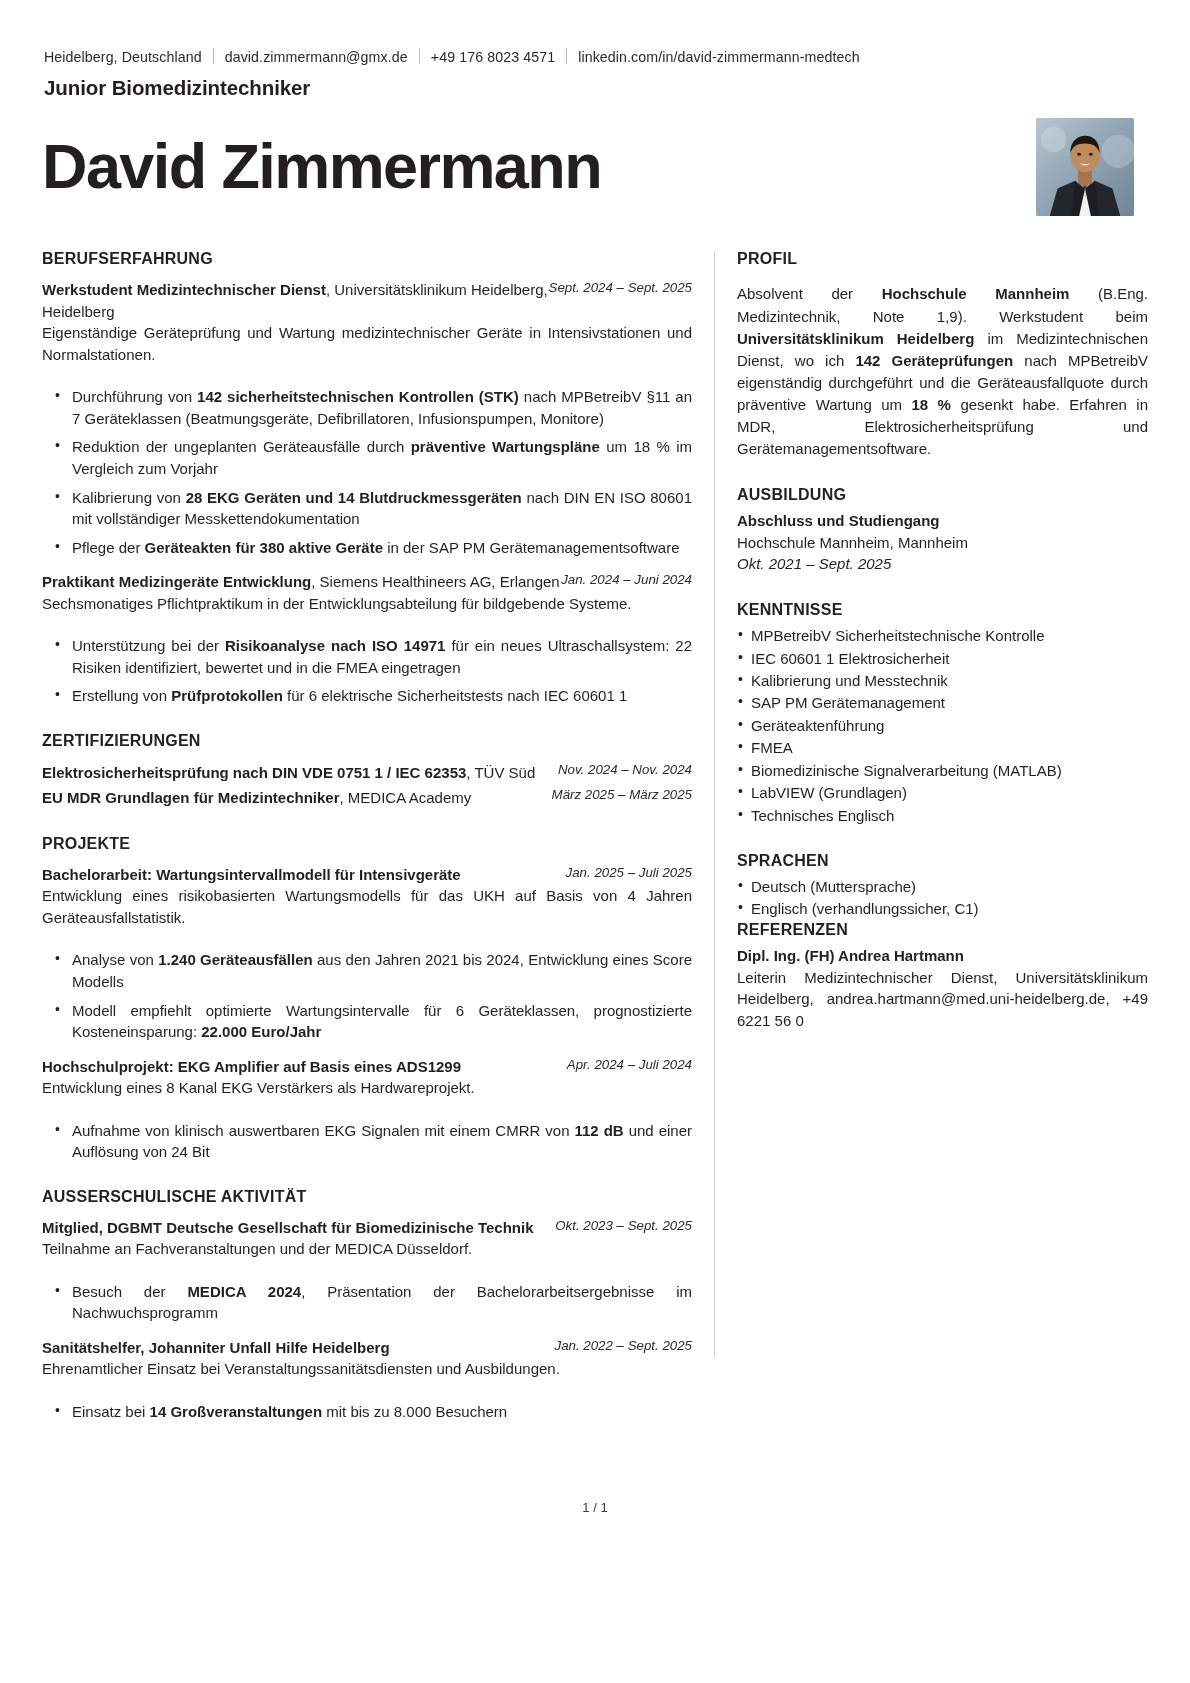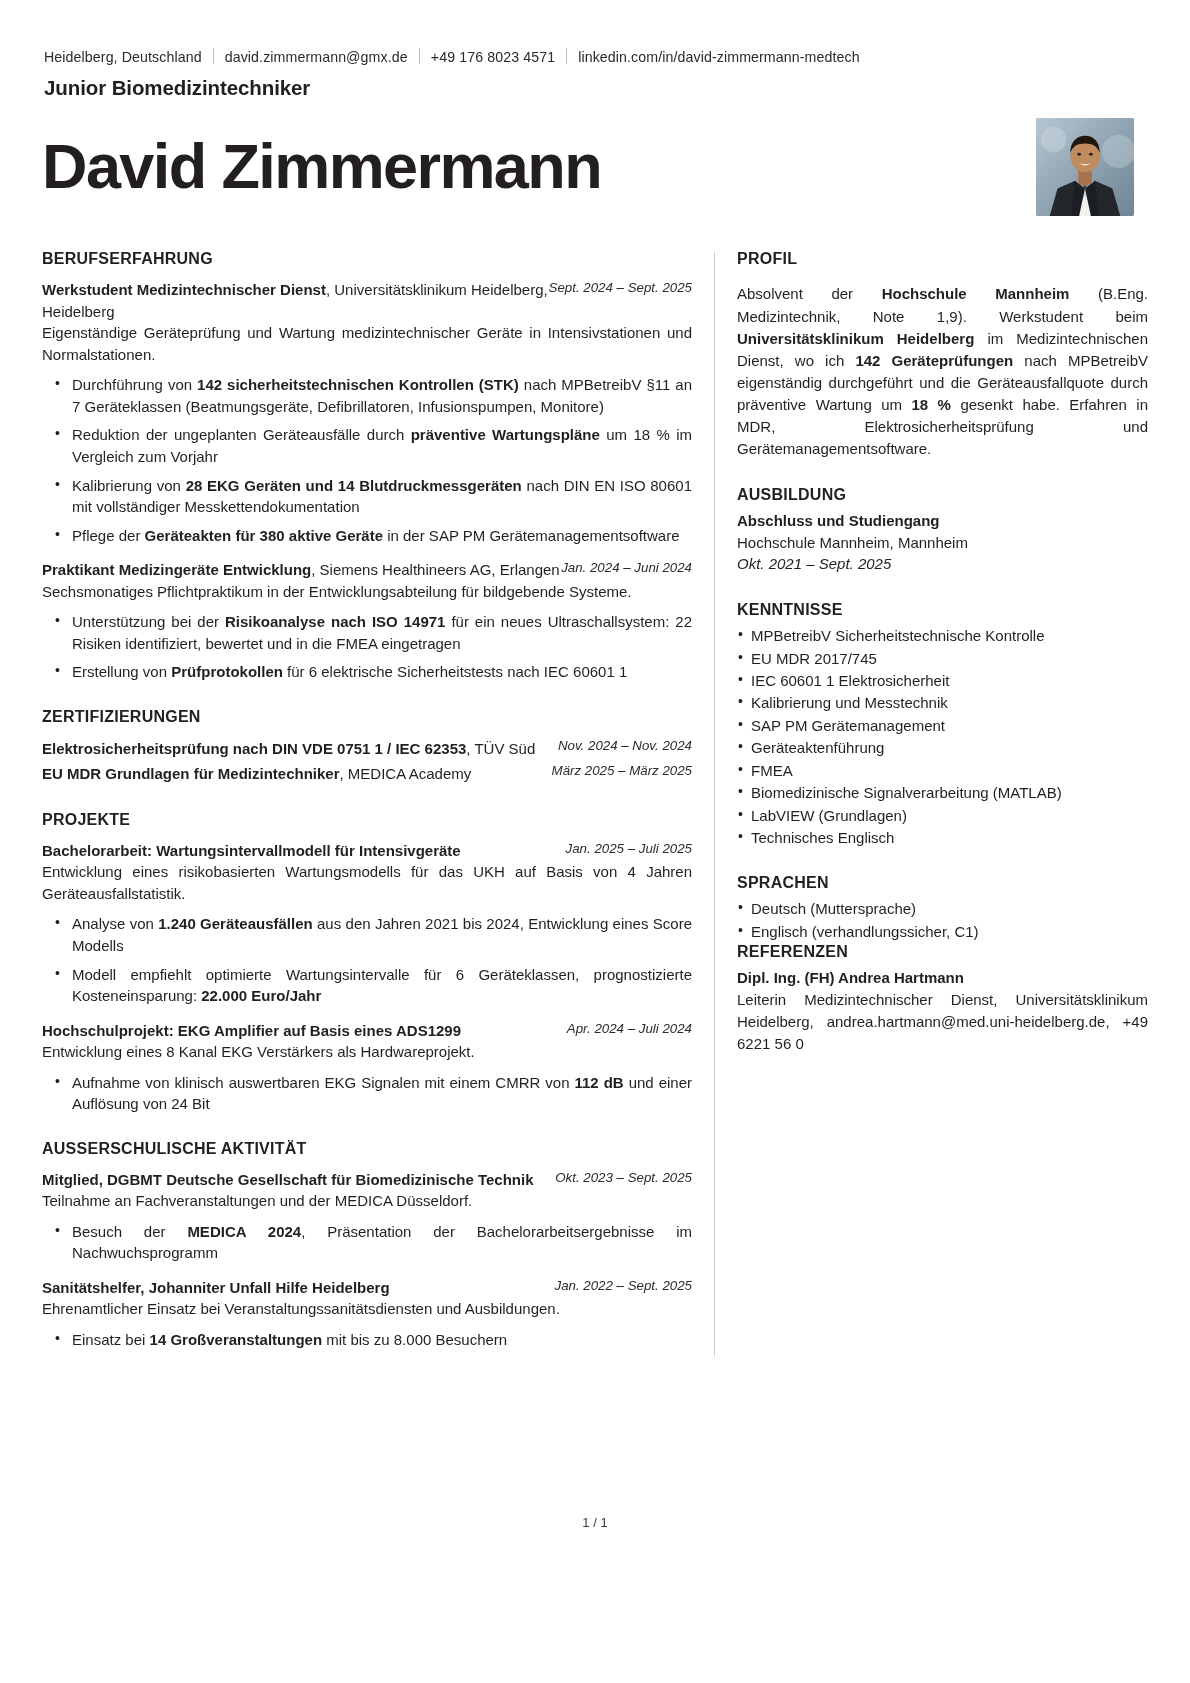--- a/index.html
+++ b/index.html
@@ -133,21 +133,21 @@
     float: right;
     line-height: 1.42;
   }
   .entry-desc {
     font-size: 15px;
     line-height: 1.44;
     text-align: justify;
     margin-top: 0px;
   }
   ul.bullets {
-    margin: 9px 0 0 0;
+    margin: 21px 0 0 0;
     padding-left: 30px;
     list-style: none;
   }
   ul.bullets li {
     font-size: 15px;
     line-height: 1.44;
     text-align: justify;
     margin-bottom: 7px;
     position: relative;
   }
@@ -219,21 +219,21 @@
     line-height: 1.45;
     text-align: justify;
     hyphens: auto;
   }
   .sec-gap-lg { margin-top: 26px; }
   .sec-gap-md { }
 
   
   .page-footer {
     position: absolute;
-    bottom: 46px;
+    bottom: 61px;
     left: 0;
     width: 100%;
     text-align: center;
     font-size: 13px;
     color: #3b3b3b;
   }
 </style>
 </head>
 <body>
 
@@ -398,21 +398,20 @@
         <h2 class="section-title">AUSBILDUNG</h2>
         <div class="edu-degree">Abschluss und Studiengang</div>
         <div class="edu-school">Hochschule Mannheim, Mannheim</div>
         <div class="edu-date">Okt. 2021 – Sept. 2025</div>
       </section>
 
       <section class="sec-gap-lg">
         <h2 class="section-title">KENNTNISSE</h2>
         <ul class="side-list" id="skills-list">
             <li>MPBetreibV Sicherheitstechnische Kontrolle</li>
-            <li>EU MDR 2017/745</li>
             <li>IEC 60601 1 Elektrosicherheit</li>
             <li>Kalibrierung und Messtechnik</li>
             <li>SAP PM Gerätemanagement</li>
             <li>Geräteaktenführung</li>
             <li>FMEA</li>
             <li>Biomedizinische Signalverarbeitung (MATLAB)</li>
             <li>LabVIEW (Grundlagen)</li>
             <li>Technisches Englisch</li>
           </ul>
       </section>

